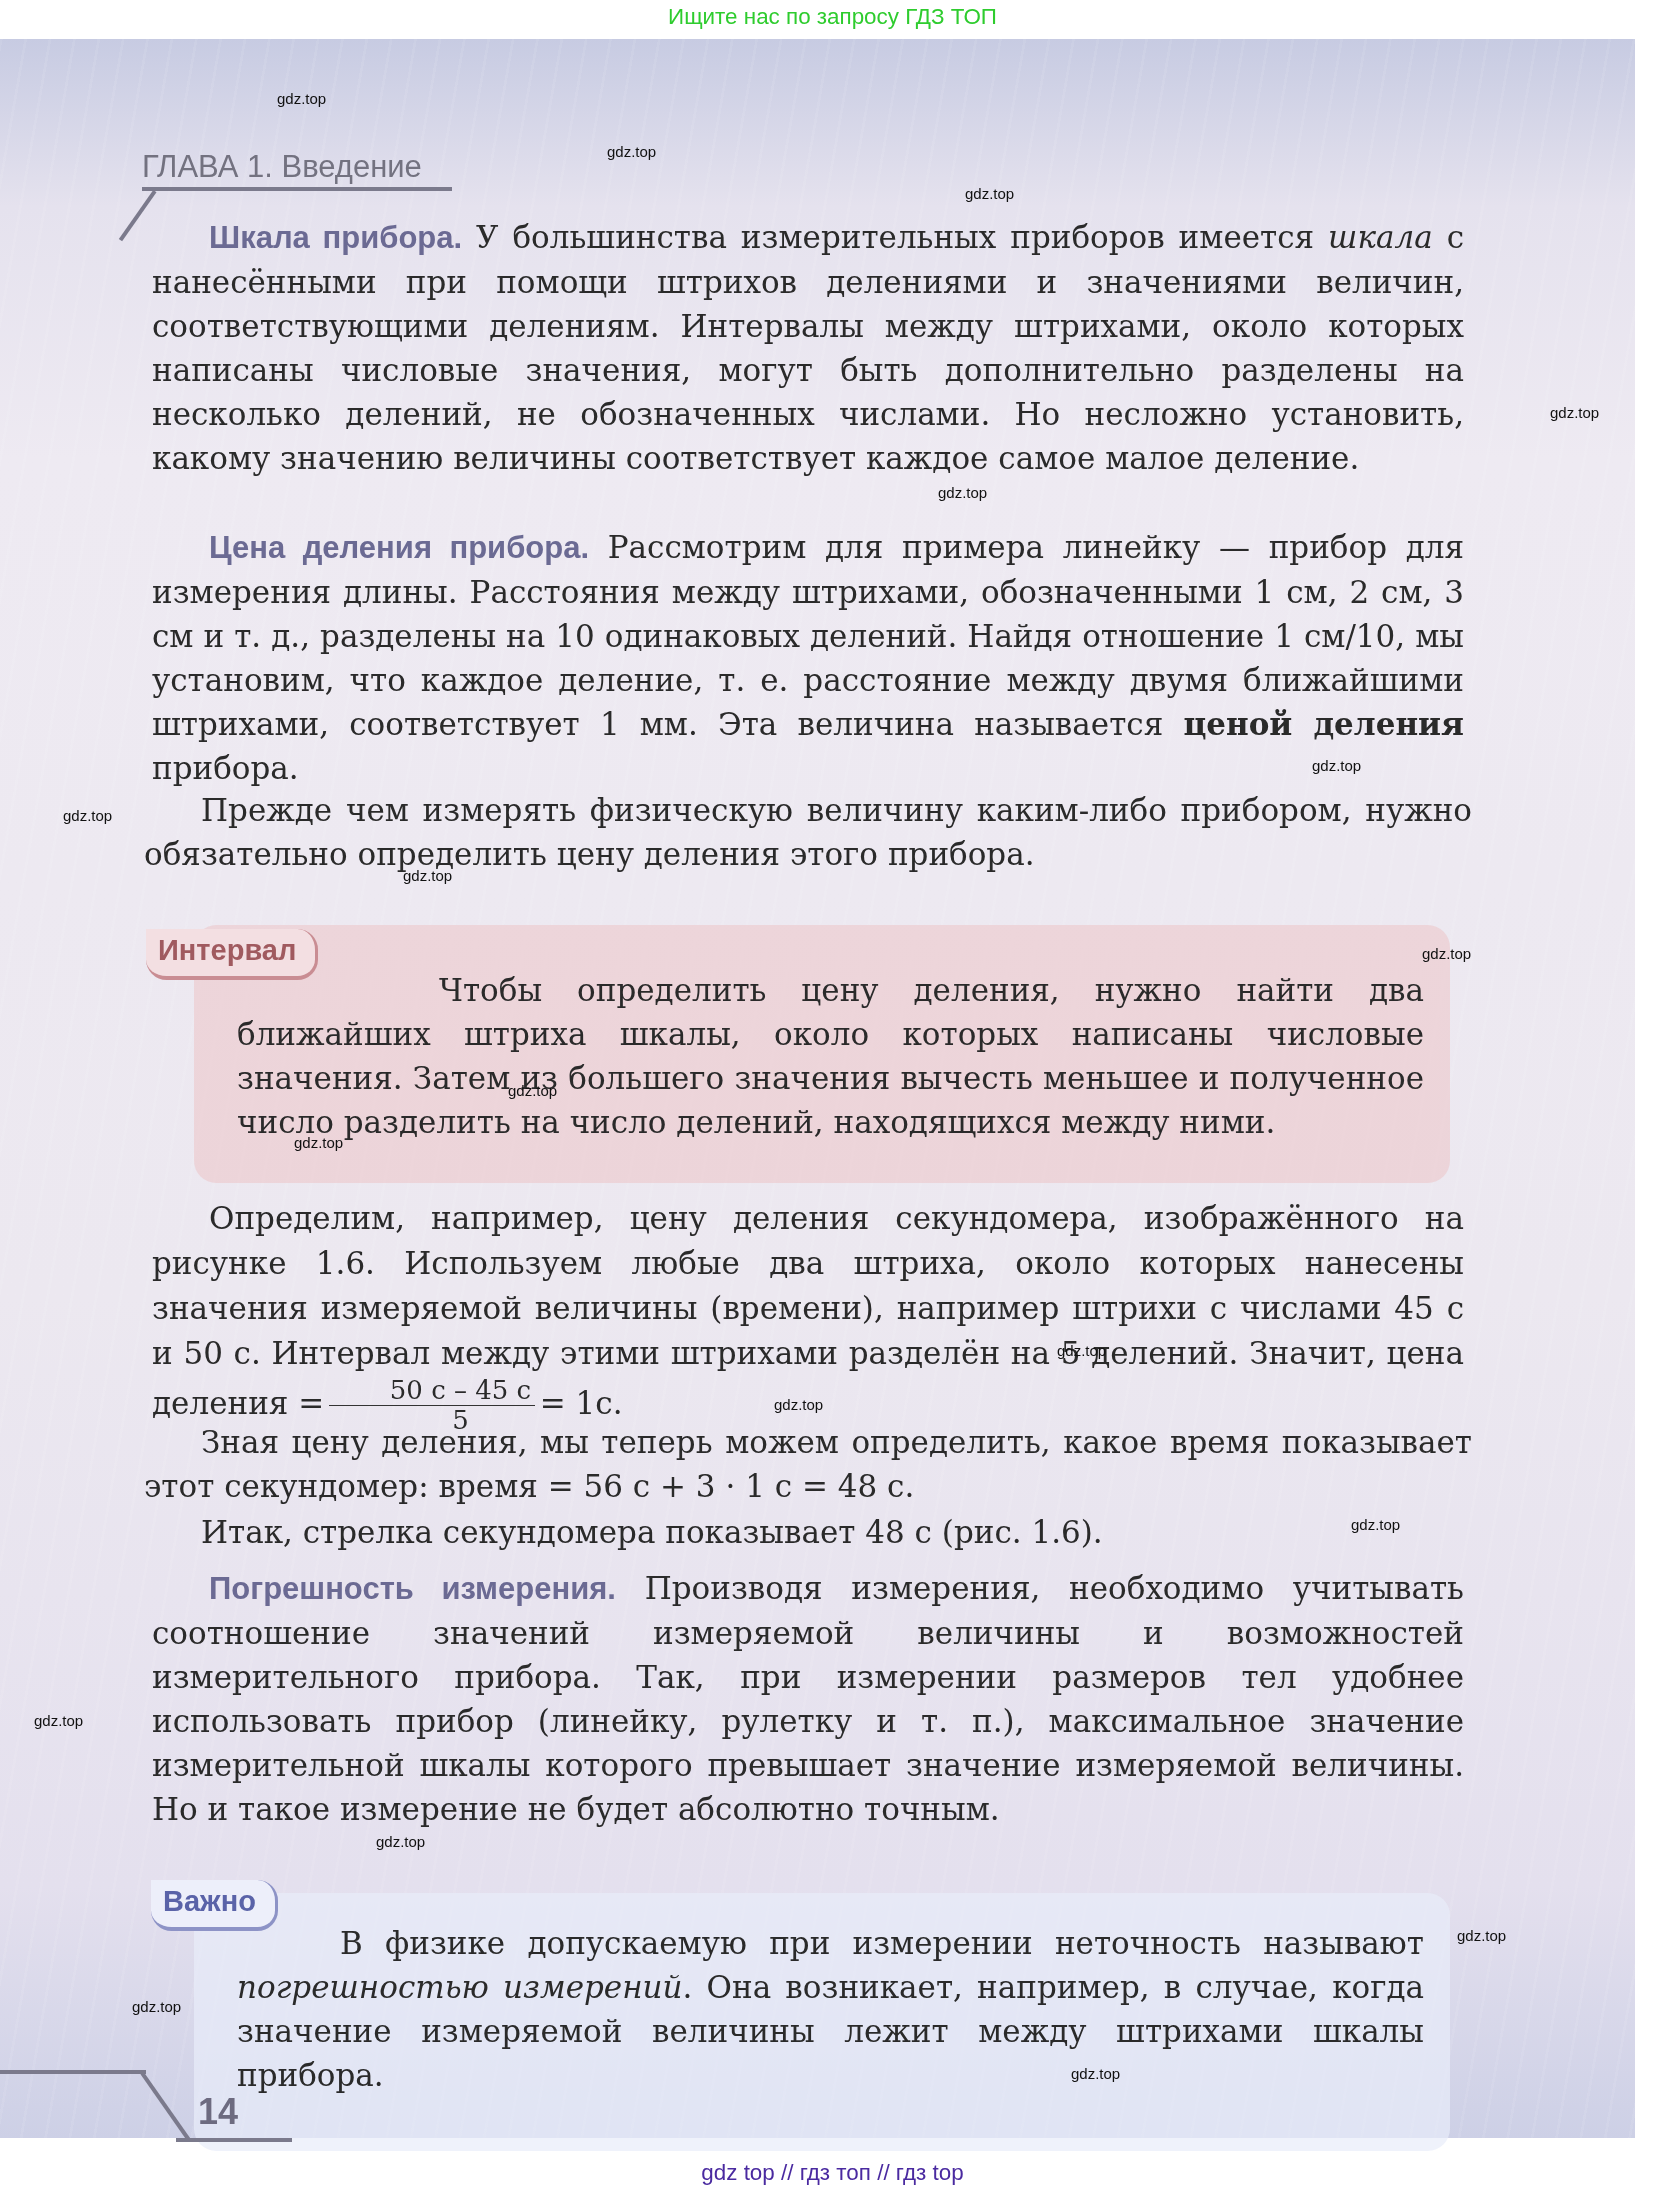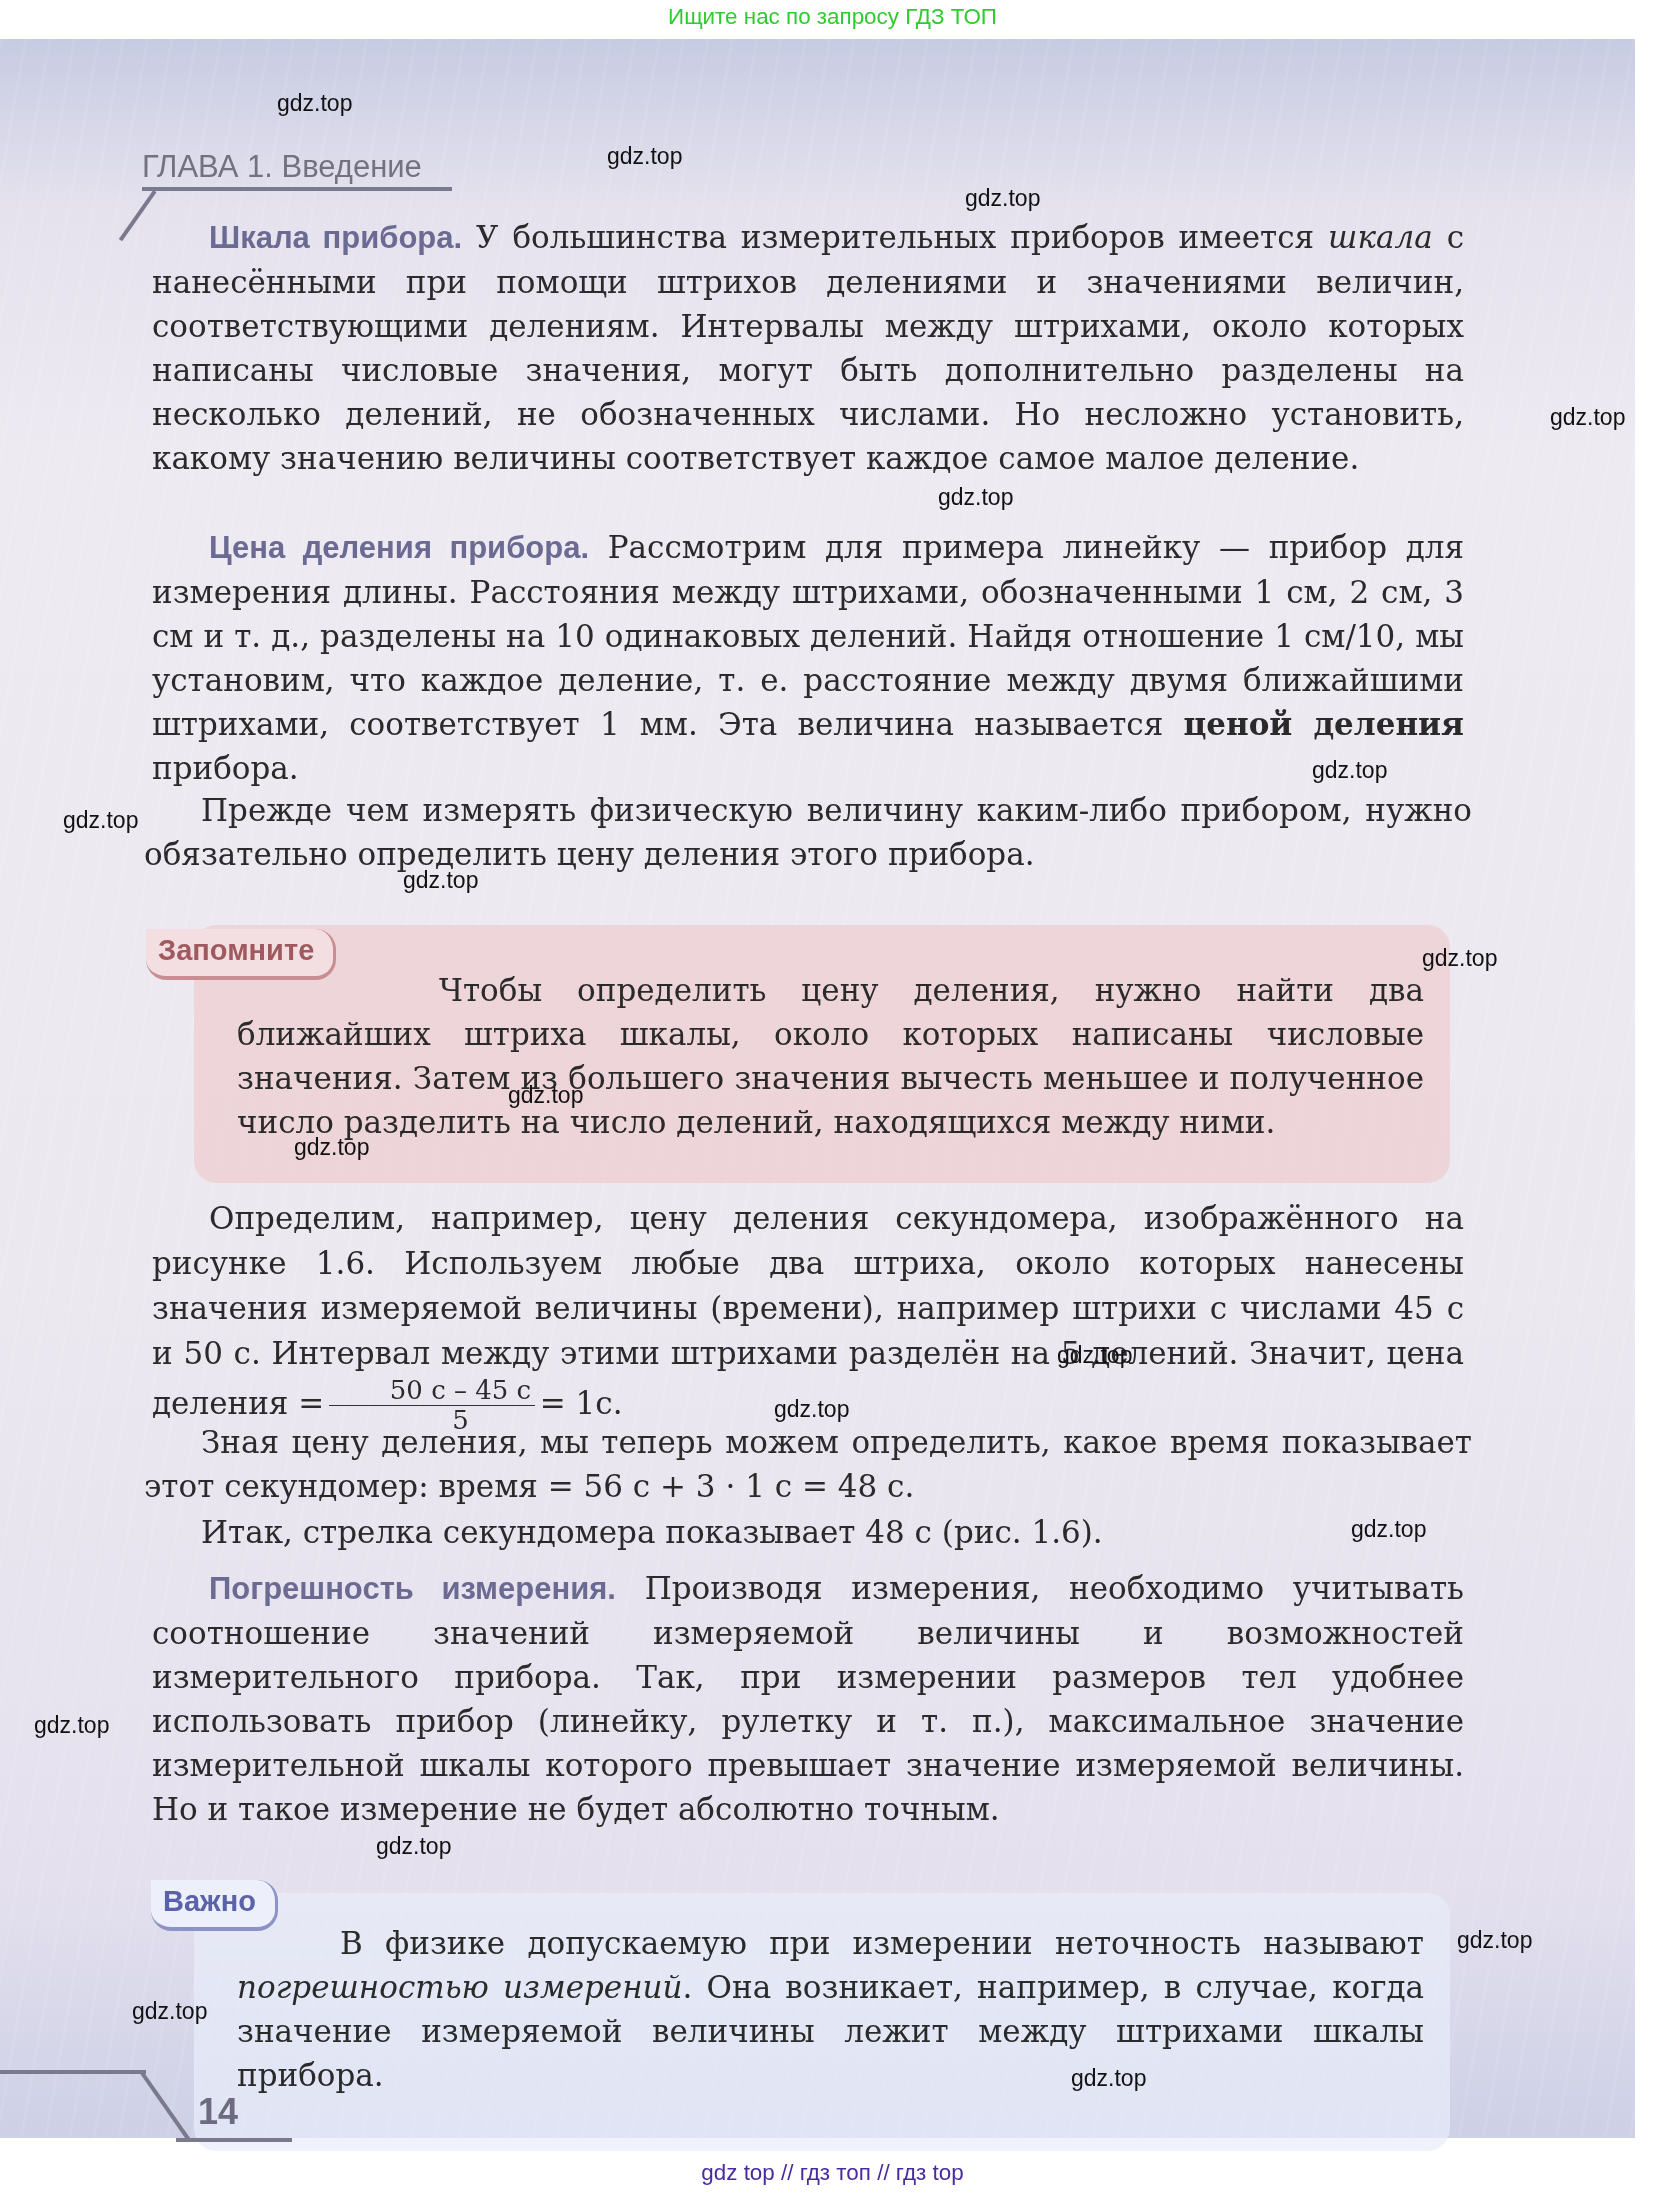--- a/index.html
+++ b/index.html
@@ -24,21 +24,21 @@
   .tag{position:absolute;font-family:"Liberation Sans",sans-serif;font-weight:bold;font-size:29px;padding:5.2px 19px 8.6px 12px;border-radius:0 20.6px 20.6px 20.6px;}
   .tag-remember{left:146px;top:890px;color:#a05a5f;background:#f3dfe2;border-bottom:4.3px solid #c98d93;border-right:3.4px solid #c98d93;}
   .tag-important{left:151px;top:1841px;color:#5a63a8;background:#edeffa;border-bottom:4.3px solid #8d93c6;border-right:3.4px solid #8d93c6;}
   .frac{display:inline-block;vertical-align:middle;text-align:center;font-size:26px;line-height:29px;margin:0 5.2px;}
   .frac .num{display:block;border-bottom:1.7px solid #333;padding:0 3.4px;}
   .frac .den{display:block;}
   .page-num{position:absolute;left:198px;top:2052px;font-family:Liberation Sans, sans-serif;font-weight:bold;font-size:36px;color:#6d6b80;}
   .page-line{position:absolute;left:0;top:2031px;width:146px;height:4.3px;background:#7b7a8c;}
   .page-line2{position:absolute;left:176px;top:2099px;width:116px;height:4.3px;background:#7b7a8c;}
   .page-diag{position:absolute;left:142px;top:2032px;width:82px;height:4.3px;background:#7b7a8c;transform:rotate(55deg);transform-origin:left center;}
-  .wm{position:absolute;font-family:"Liberation Sans",sans-serif;font-size:23px;color:#111;}
+  .wm{position:absolute;font-family:"Liberation Sans",sans-serif;font-size:15px;color:#111;}
   .bottom-banner{position:absolute;left:0;top:2160px;width:1665px;height:34px;text-align:center;color:#4a2aa0;font-family:"Liberation Sans",sans-serif;font-size:22.4px;}
 </style>
 </head>
 <body>
 
 <div class="top-banner">Ищите нас по запросу ГДЗ ТОП</div>
 
 <div class="page">
   <div class="chapter">ГЛАВА 1. Введение</div>
   <div class="chapter-line"></div>
@@ -52,21 +52,21 @@
 
   <div class="text" style="top:478px;">
     <p class="p indent">
       <span class="head">Цена деления прибора.</span><span> Рассмотрим для примера линейку — прибор для измерения длины. Расстояния между штрихами, обозначенными 1 см, 2 см, 3 см и т. д., разделены на 10 одинаковых делений. Найдя отношение 1 см/10, мы установим, что каждое деление, т. е. расстояние между двумя ближайшими штрихами, соответствует 1 мм. Эта величина называется </span><span class="bold">ценой деления</span><span> прибора.</span>
     </p>
   </div>
 
   <div class="text indent" style="top:749px;">Прежде чем измерять физическую величину каким-либо прибором, нужно обязательно определить цену деления этого прибора.</div>
 
   <div class="box box-remember"></div>
-  <div class="tag tag-remember">Запомните</div>
+  <div class="tag tag-remember">Интервал</div>
   <div class="text" style="top:895px;left:237px;width:1187px;text-indent:202px;margin-top:34px;">Чтобы определить цену деления, нужно найти два ближайших штриха шкалы, около которых написаны числовые значения. Затем из большего значения вычесть меньшее и полученное число разделить на число делений, находящихся между ними.</div>
 
   <div class="text" style="top:1149px;">
     <p class="p indent" style="line-height:45px;">
       <span>Определим, например, цену деления секундомера, изображённого на рисунке 1.6. Используем любые два штриха, около которых нанесены значения измеряемой величины (времени), например штрихи с числами 45 с и 50 с. Интервал между этими штрихами разделён на 5 делений. Значит, цена деления </span><span>=</span><span class="frac"><span class="num">50 с – 45 с</span><span class="den">5</span></span><span>= 1с.</span>
     </p>
   </div>
 
   <div class="text indent" style="top:1381px;">Зная цену деления, мы теперь можем определить, какое время показывает этот секундомер: время = 56 с + 3 · 1 с = 48 с.</div>
   <div class="text indent" style="top:1471px;">Итак, стрелка секундомера показывает 48 с (рис. 1.6).</div>

